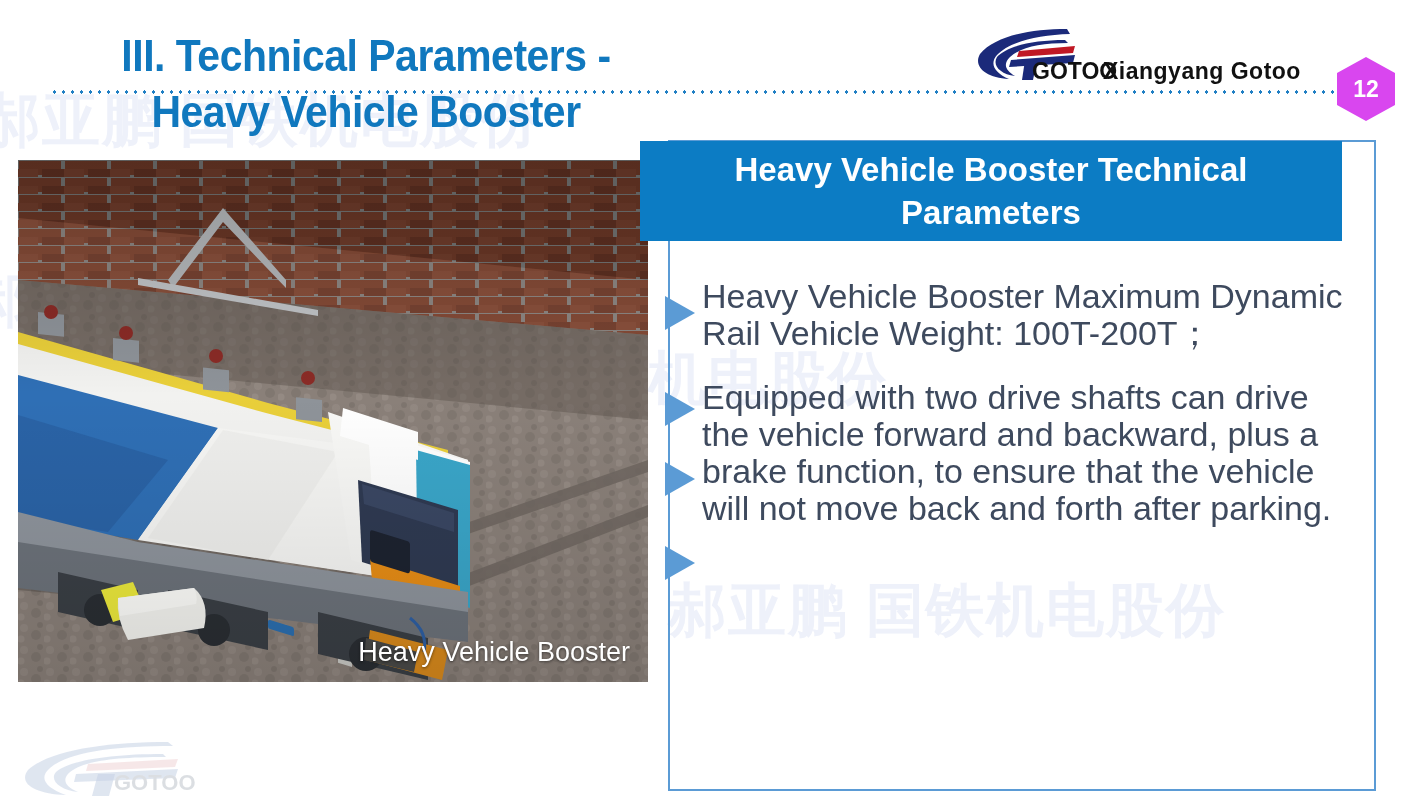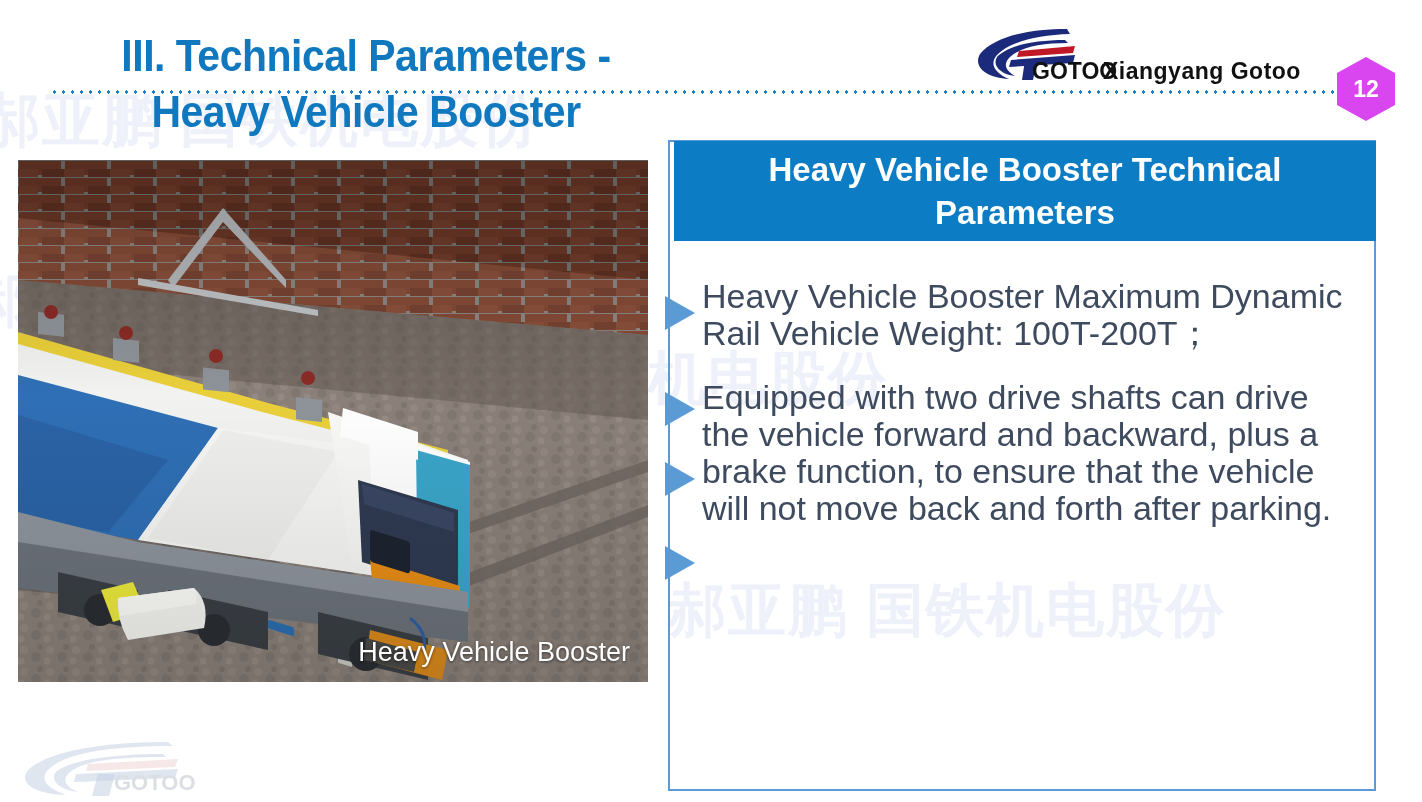--- a/index.html
+++ b/index.html
@@ -44,21 +44,21 @@
   
   #photo{position:absolute;left:18px;top:160px;width:630px;height:522px;z-index:3;
          overflow:hidden;background:#6b6257;}
   #photo svg{display:block;width:630px;height:522px;}
   #photo-caption{position:absolute;right:18px;bottom:14px;color:#fff;font-size:27px;
     font-family:"Liberation Sans",sans-serif;text-shadow:0 1px 3px rgba(0,0,0,.55);z-index:4;}
 
   
   #panel{position:absolute;left:668px;top:140px;width:708px;height:651px;z-index:3;
          border:2px solid #5b9bd5;box-sizing:border-box;background:transparent;}
-  #panel-header{position:absolute;left:674px;top:141px;width:702px;height:100px;
+  #panel-header{position:absolute;left:640px;top:141px;width:702px;height:100px;
     background:#0c7cc4;z-index:4;display:flex;align-items:center;justify-content:center;}
   #panel-header .ht{color:#fff;font-weight:700;font-size:33px;line-height:43px;
     text-align:center;padding:0 18px;font-family:"Liberation Sans",sans-serif;}
 
   #bullets{position:absolute;left:702px;top:278px;width:660px;z-index:4;}
   .bullet{color:#3e4a5e;font-size:34px;line-height:37px;
     font-family:"Liberation Sans",sans-serif;margin-bottom:27px;}
   .bullet:last-child{margin-bottom:0;}
   .b-gap{margin-bottom:44px;}
 

